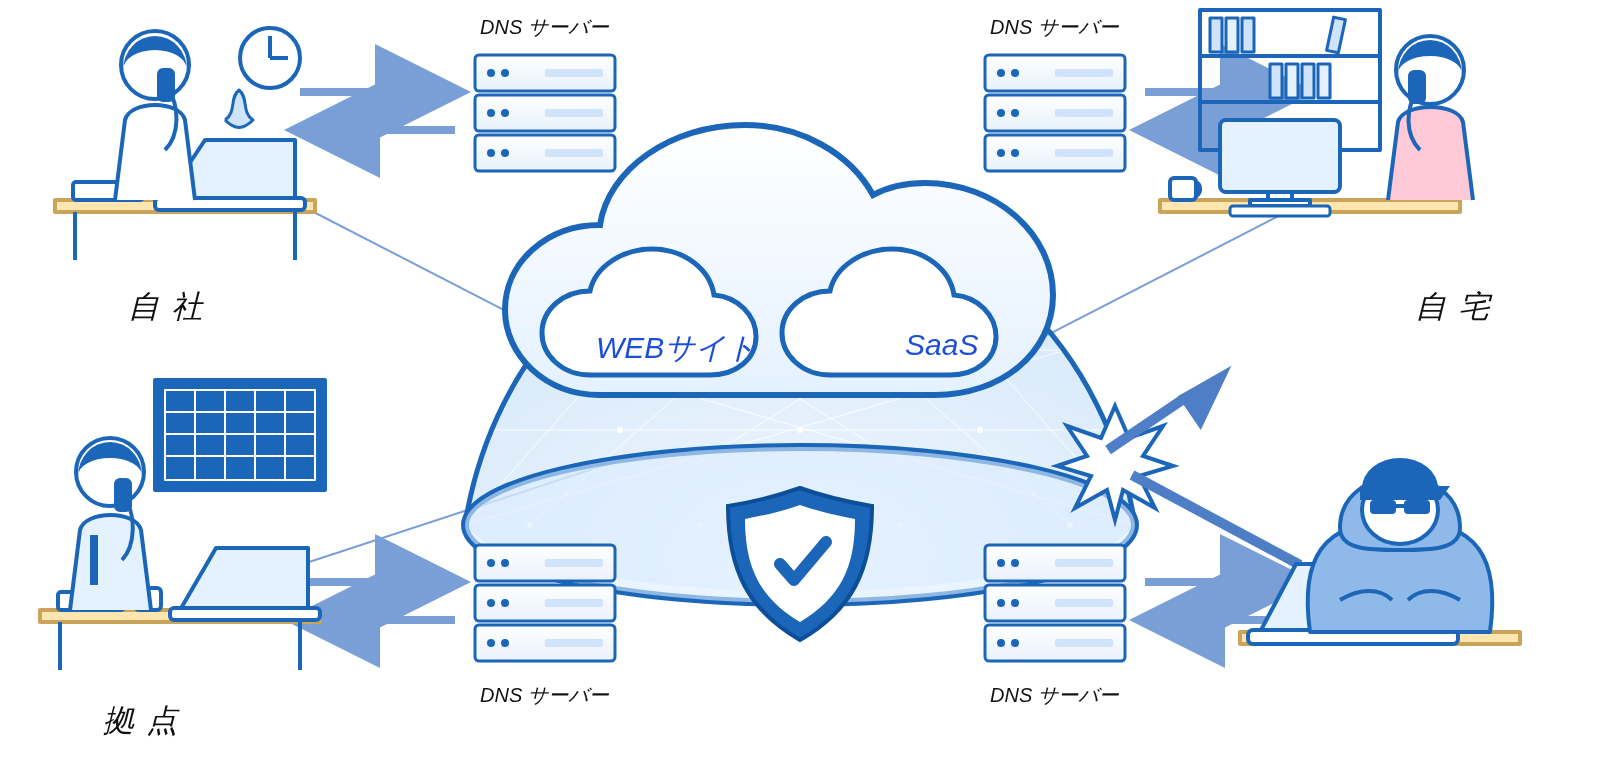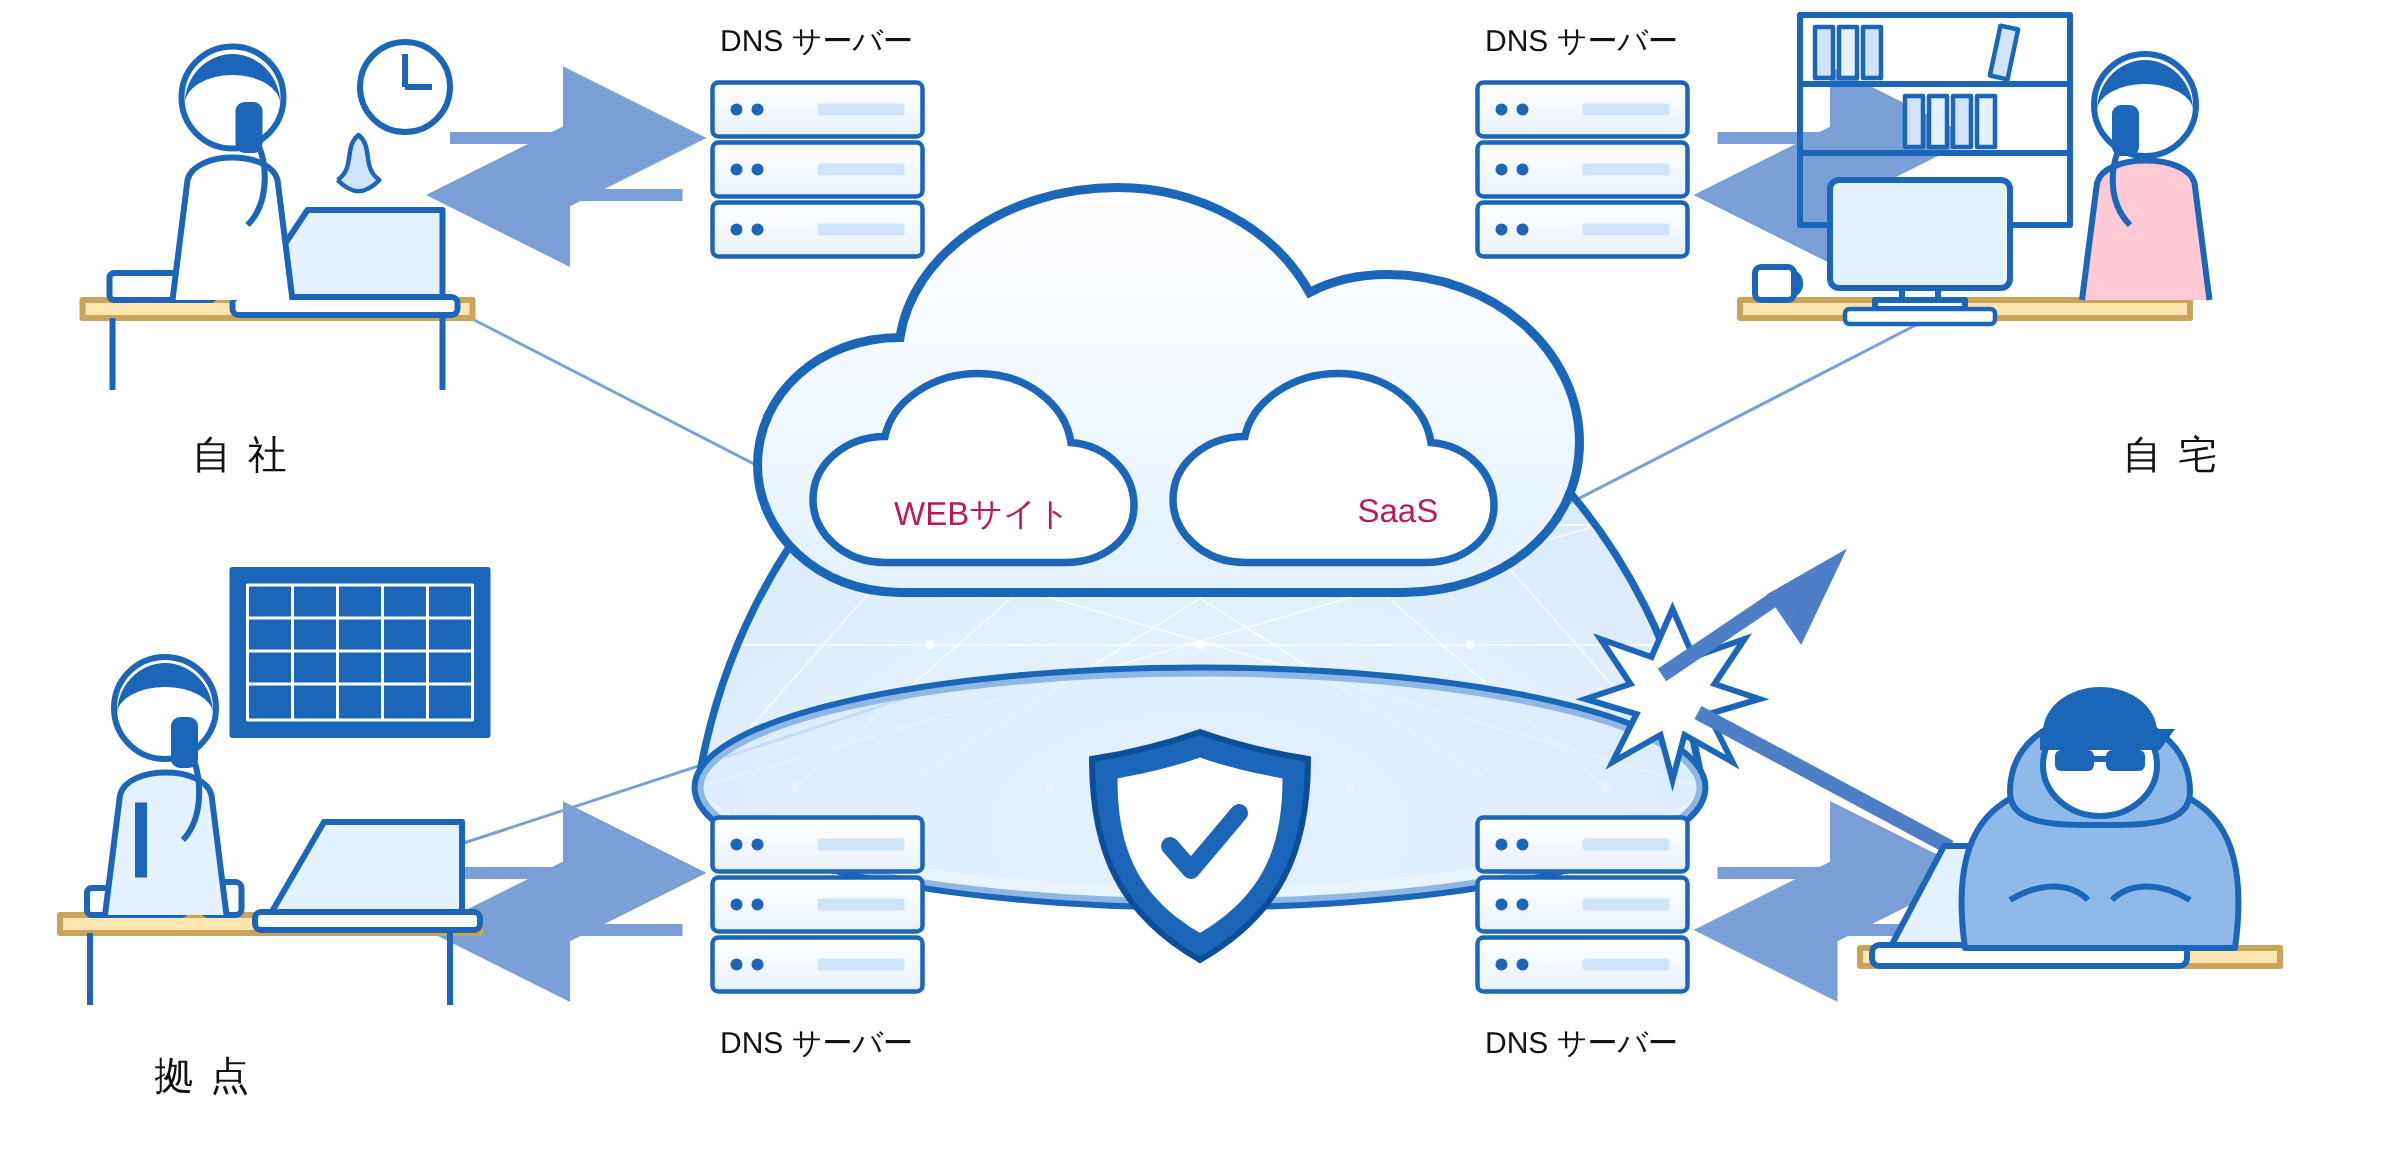--- a/index.html
+++ b/index.html
@@ -1,20 +1,20 @@
 <!DOCTYPE html>
 <html><head>
 <meta charset="utf-8">
 <style>
   html,body{margin:0;padding:0;width:1600px;height:768px;font-family:"Hiragino Kaku Gothic ProN","Yu Gothic",Meiryo,sans-serif;background:transparent;}
-  .stage{position:relative;width:1600px;height:768px;}
+  .stage{position:relative;width:1600px;height:768px;font-style:italic;}
   .abs{position:absolute;}
-  .label{font-size:26px;color:#111;font-weight:500;letter-spacing:2px;white-space:nowrap;}
+  .label{font-size:31px;color:#111;font-weight:500;letter-spacing:2px;white-space:nowrap;}
   .dns-label{font-size:20px;color:#111;font-weight:400;white-space:nowrap;}
-  .cloud-label{font-size:22px;color:#be185d;font-weight:500;white-space:nowrap;}
+  .cloud-label{font-size:30px;color:#1d4ed8;font-weight:500;white-space:nowrap;}
   svg{position:absolute;top:0;left:0;overflow:visible;}
 </style>
 </head>
 <body>
 
 <div class="stage">
 
 <svg width="1600" height="768">
   <defs>
 

